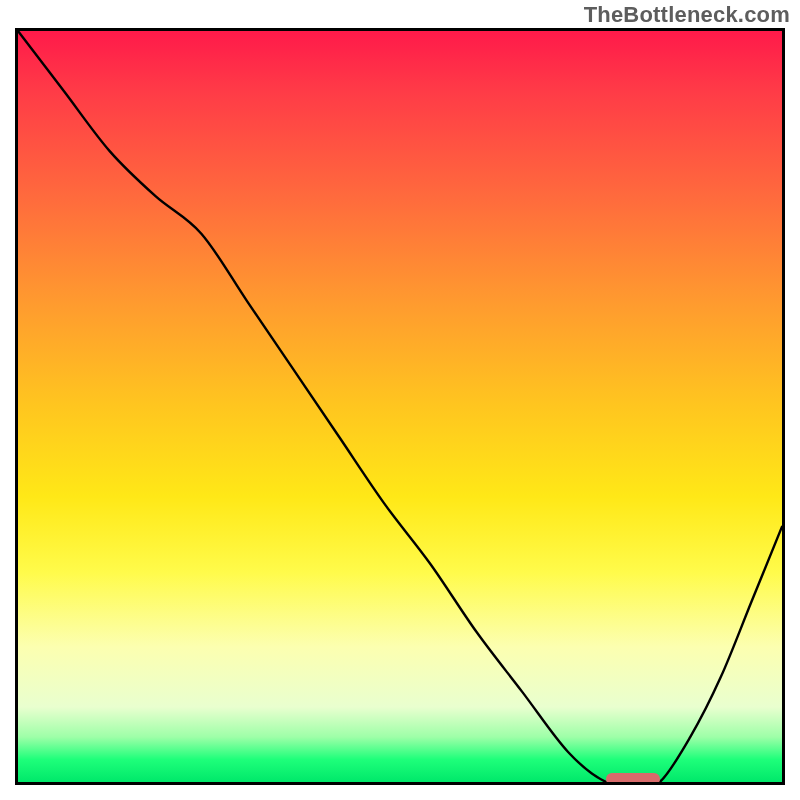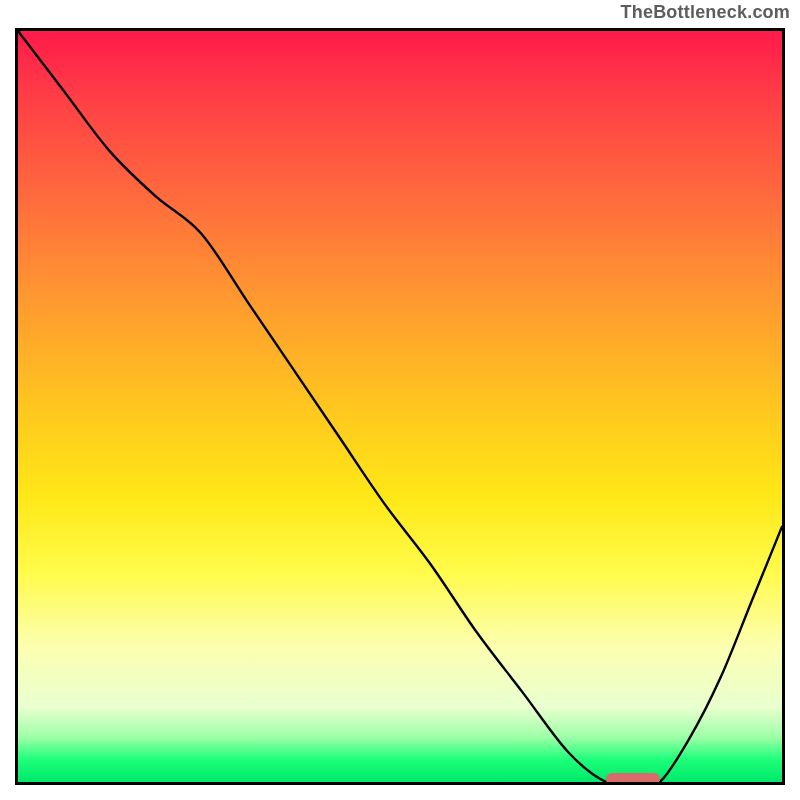--- a/index.html
+++ b/index.html
@@ -12,21 +12,21 @@
   }
   .container {
     position: relative;
     width: 800px;
     height: 800px;
   }
   .watermark {
     position: absolute;
     top: 2px;
     right: 10px;
-    font-size: 18px;
+    font-size: 22px;
     font-weight: bold;
     color: #5d5d5d;
     letter-spacing: 0.2px;
     z-index: 10;
   }
   .chart-frame {
     position: absolute;
     left: 15px;
     top: 28px;
     width: 770px;

